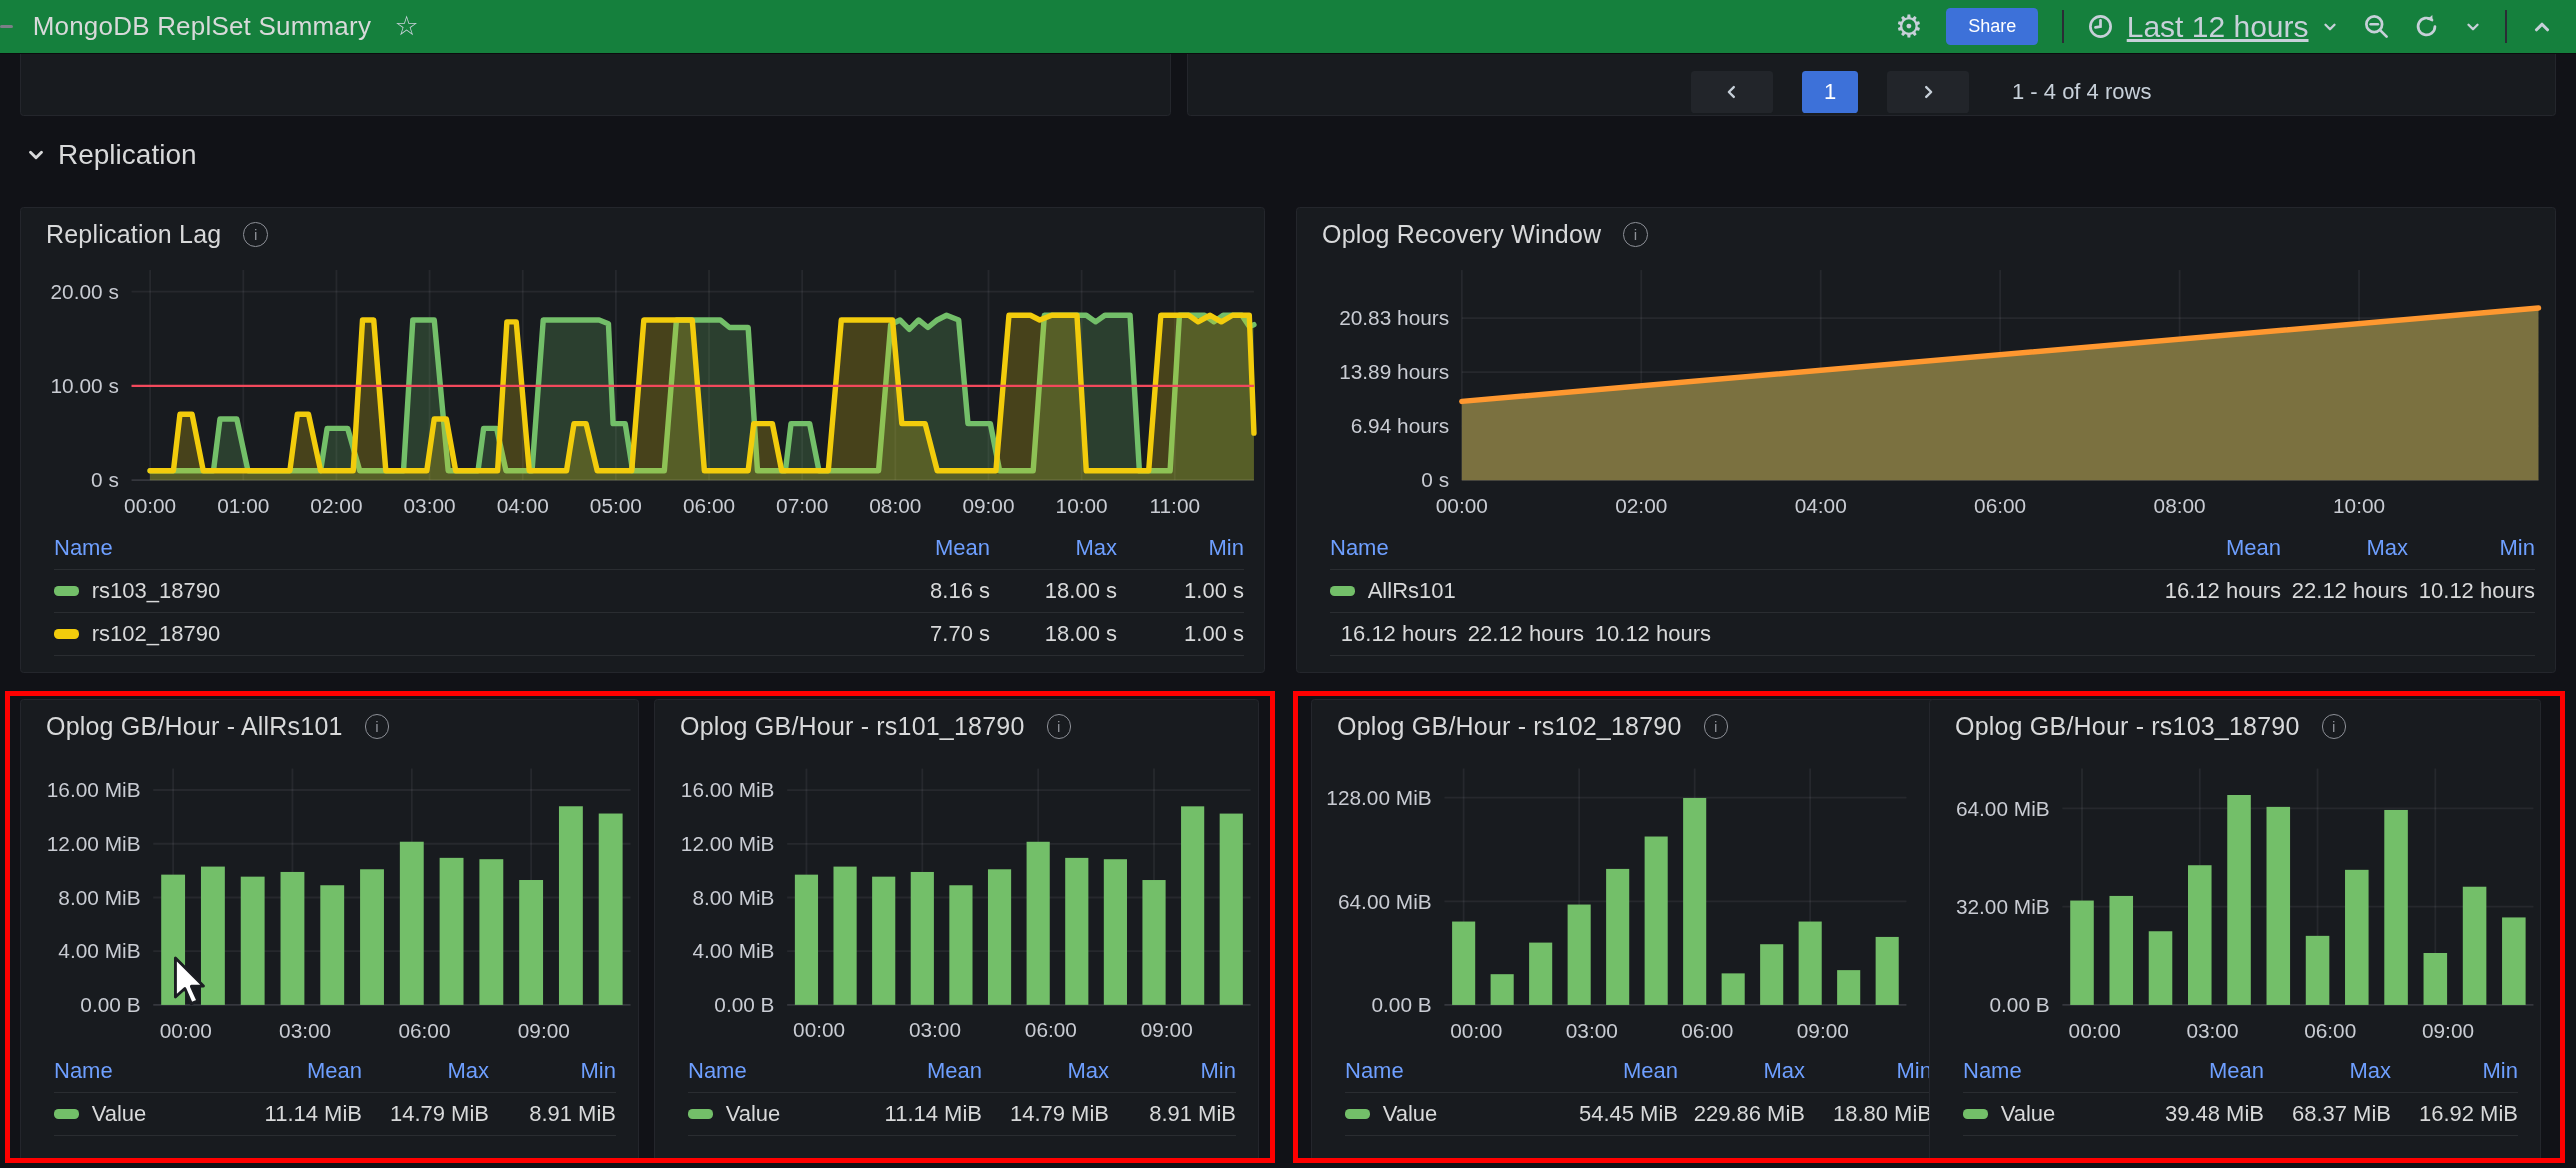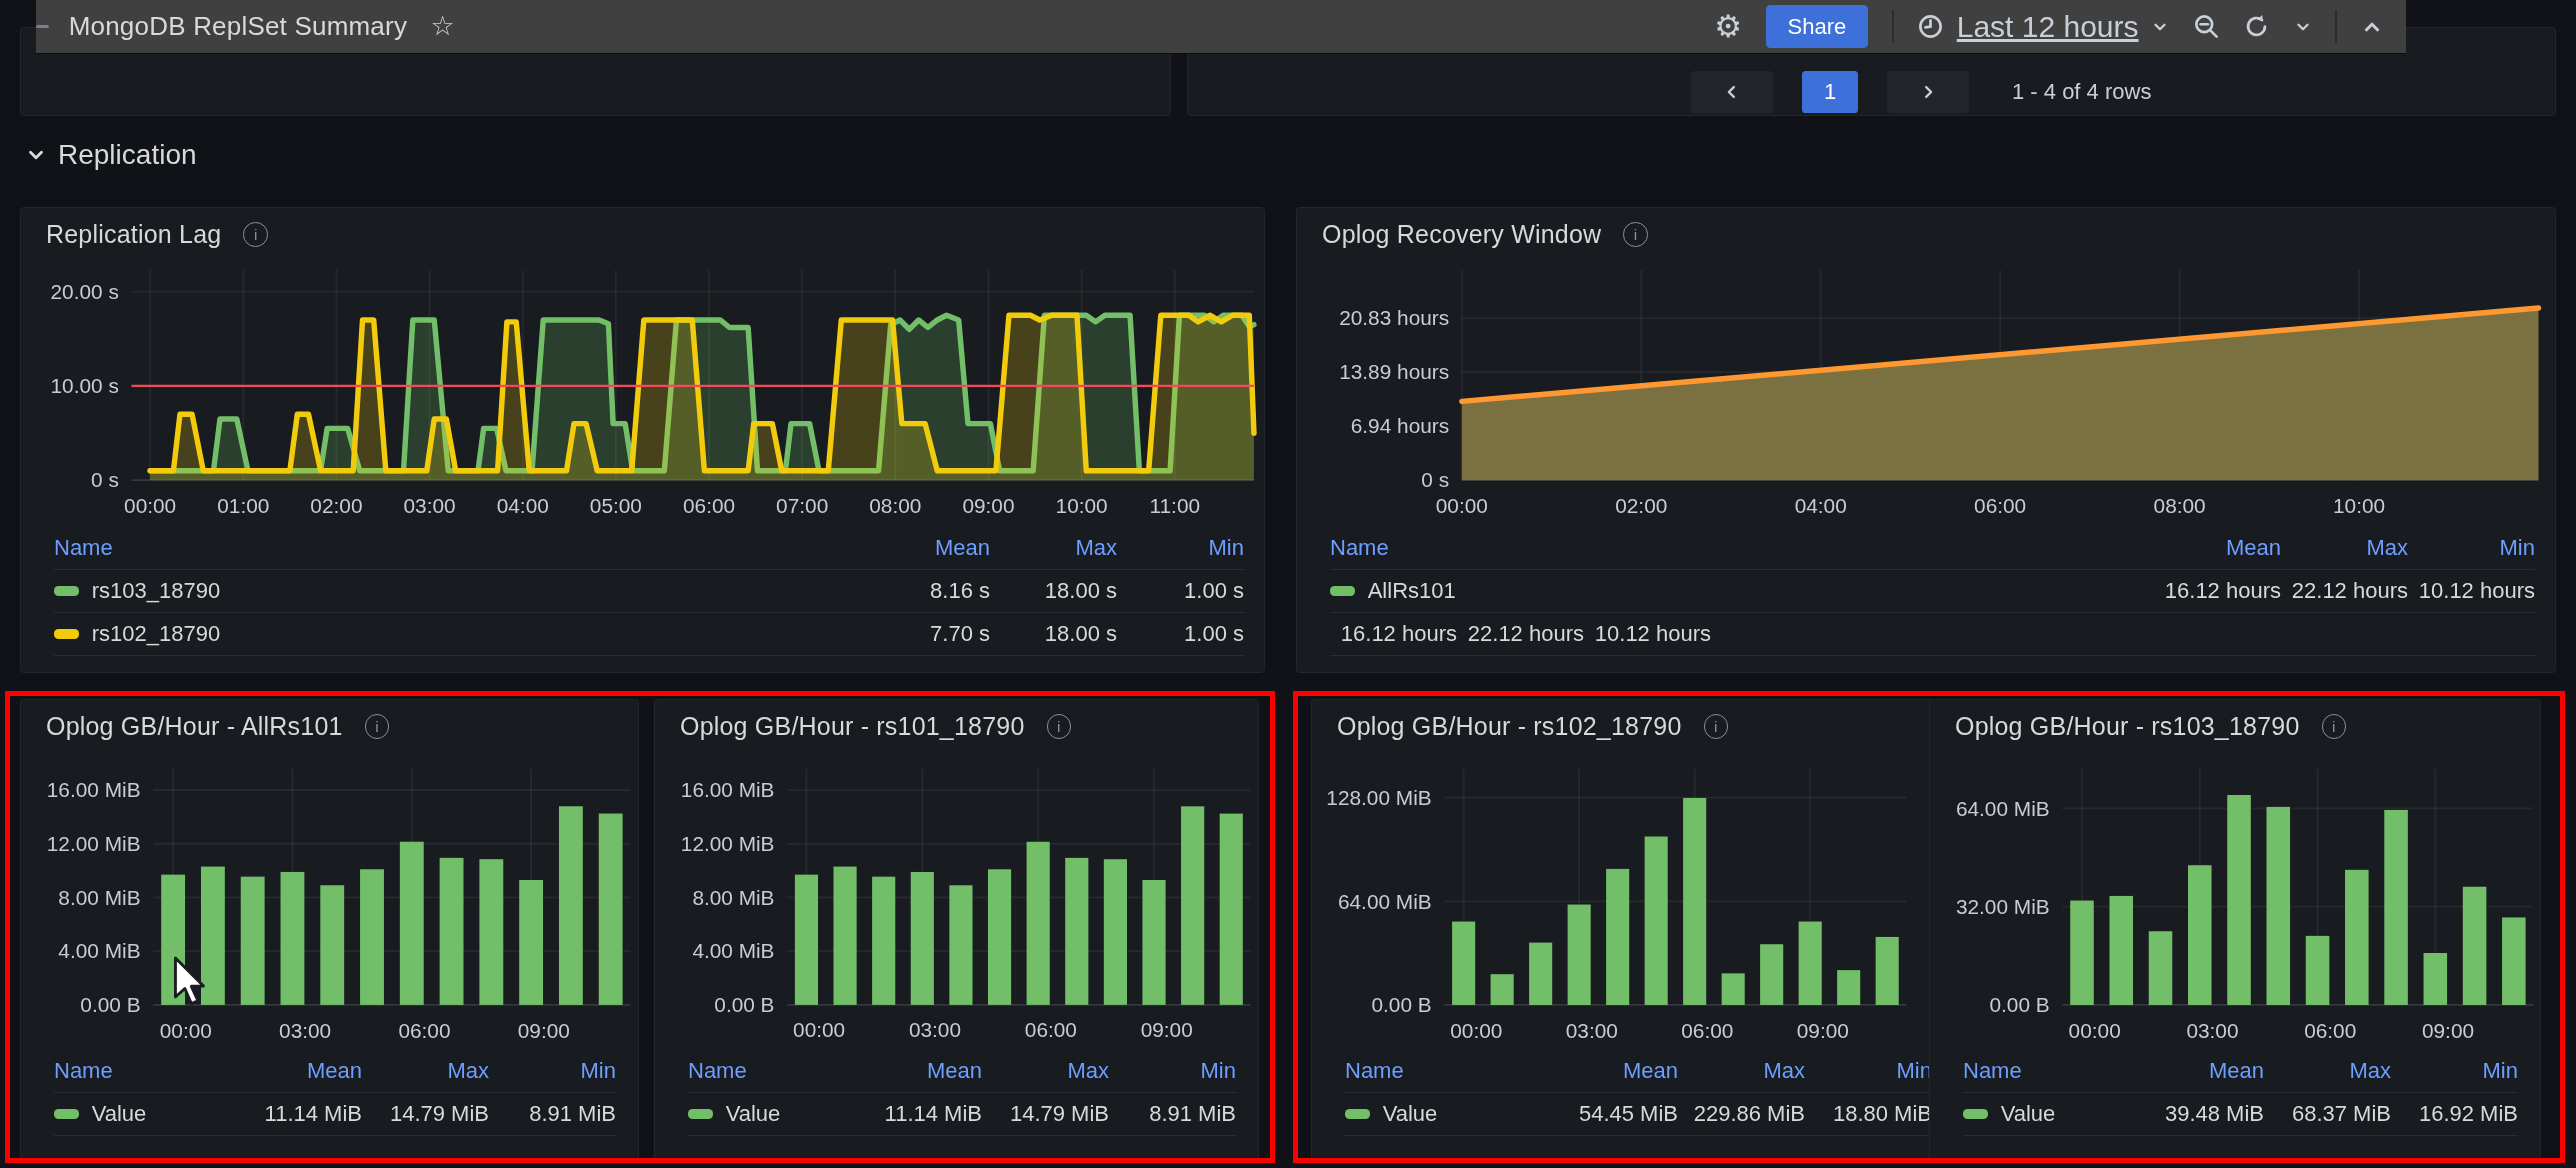--- a/index.html
+++ b/index.html
@@ -1,29 +1,29 @@
 <!DOCTYPE html>
 <html style="font-size:14.5px"><head>
 <meta charset="utf-8">
 <style>
   * { margin:0; padding:0; box-sizing:border-box; }
   html,body { background:#0b0c0e; }
   body { font-family:"Liberation Sans", sans-serif; }
   .stage { position:relative; width:2576px; height:1168px; background:#111217; overflow:hidden; }
 
   
-  .topbar { position:absolute; left:0; top:0; width:2370px; height:54px; background:#404040;
-            border-bottom:1.8px solid #0b0c0e; display:flex; align-items:center; padding:0 23.5px 0 0; z-index:30;margin-left:36px; }
+  .topbar { position:absolute; left:0; top:0; width:2576px; height:54px; background:#15803d;
+            border-bottom:1.8px solid #0b0c0e; display:flex; align-items:center; padding:0 23.5px 0 0; z-index:30; }
   .menu-dash { width:12.7px; height:3.6px; background:#7b7f87; border-radius:1.8px; margin-left:0; }
   .tb-title { font-size:26px; font-weight:500; color:#d8d9da; margin-left:20px; letter-spacing:0.2px; }
   .tb-star { font-size:27px; color:#c7d0d9; margin-left:23.5px; cursor:pointer; line-height:1; }
   .tb-right { margin-left:auto; display:flex; align-items:center; gap:23.5px; }
   .tb-icon { display:flex; align-items:center; justify-content:center; color:#c7d0d9; }
   .gear { font-size:31px; line-height:1; }
-  .btn-share { background:#3d71d9; color:#ffffff; font-size:22px; font-weight:500; border:none;
+  .btn-share { background:#3d71d9; color:#ffffff; font-size:18px; font-weight:500; border:none;
                border-radius:4.5px; padding:8.2px 22px; cursor:pointer; font-family:inherit; }
   .tb-divider { width:1.8px; height:33px; background:#2a2d35; }
   .time-picker { display:flex; align-items:center; gap:12.7px; color:#c7d0d9; cursor:pointer; }
   .time-picker .label { font-size:30px;text-decoration:underline; }
   svg.ic { display:block; }
 
   
   .panel-shell { position:absolute; background:#181b1f; border:1.8px solid #24262c; border-radius:3.6px; }
 
   .pagination { position:absolute; display:flex; align-items:center; z-index:5; }

